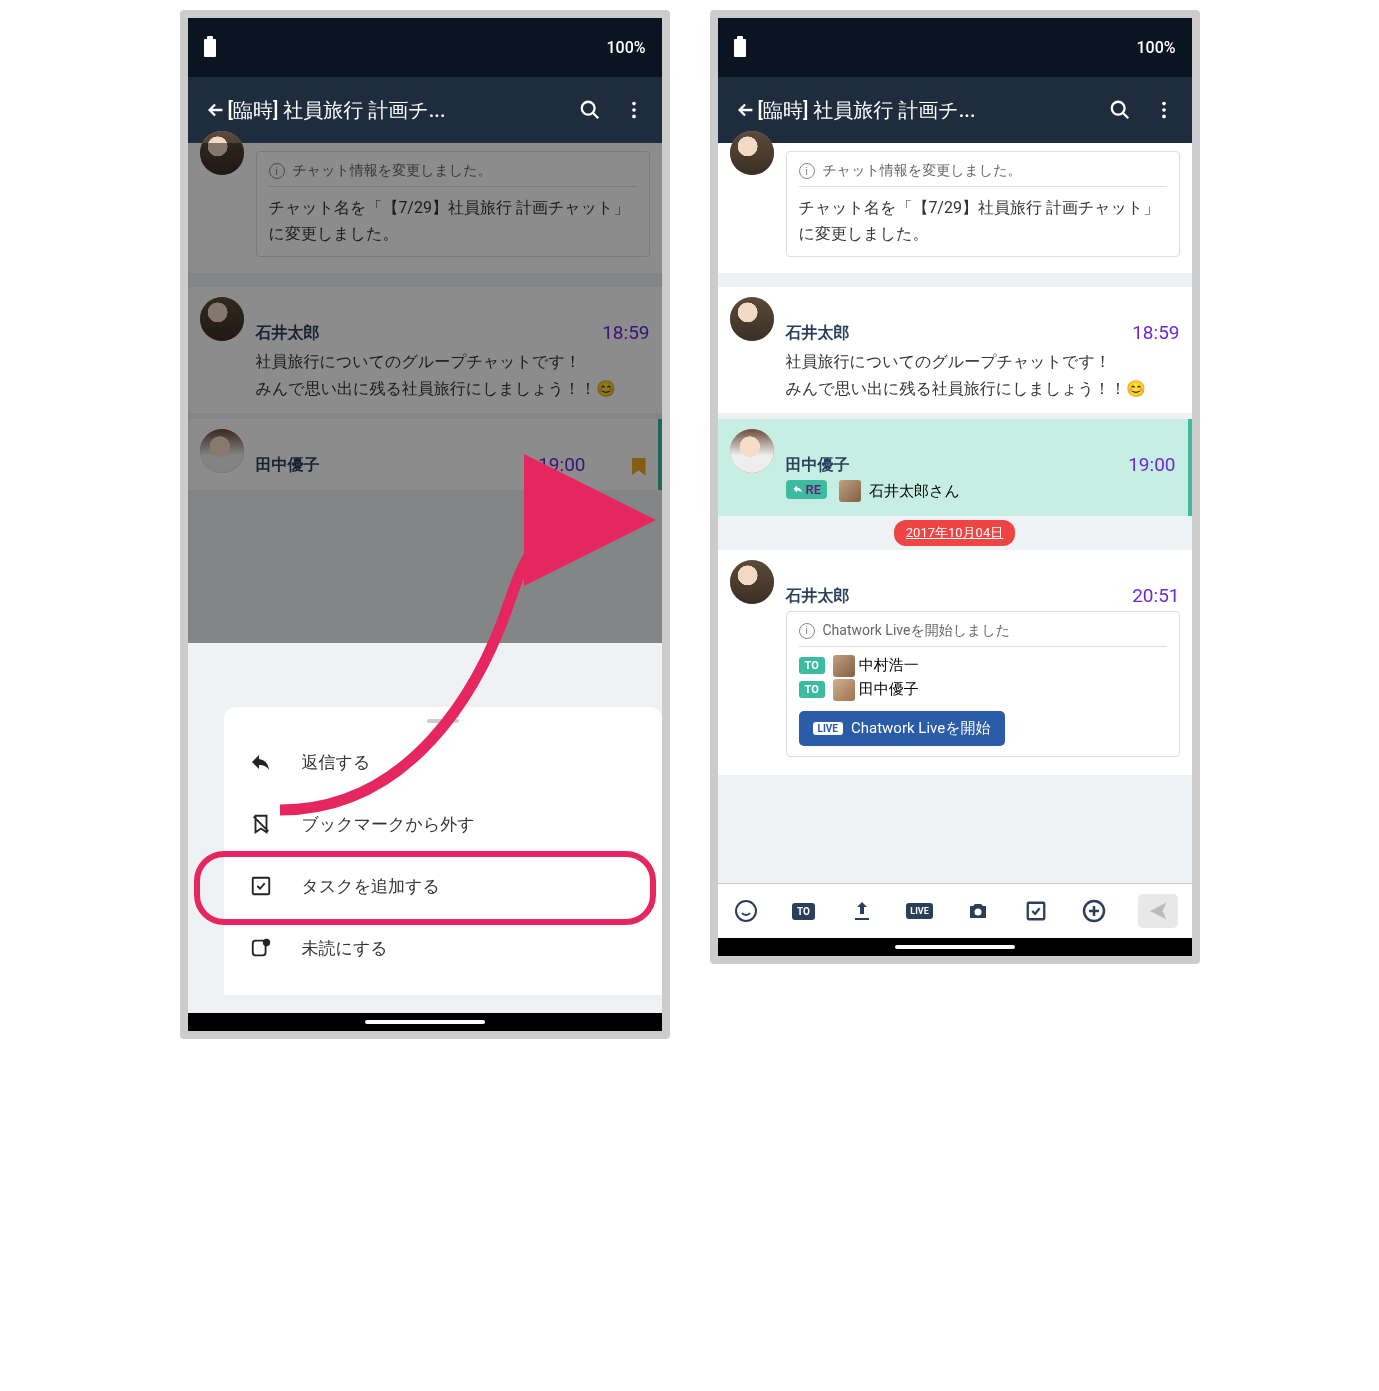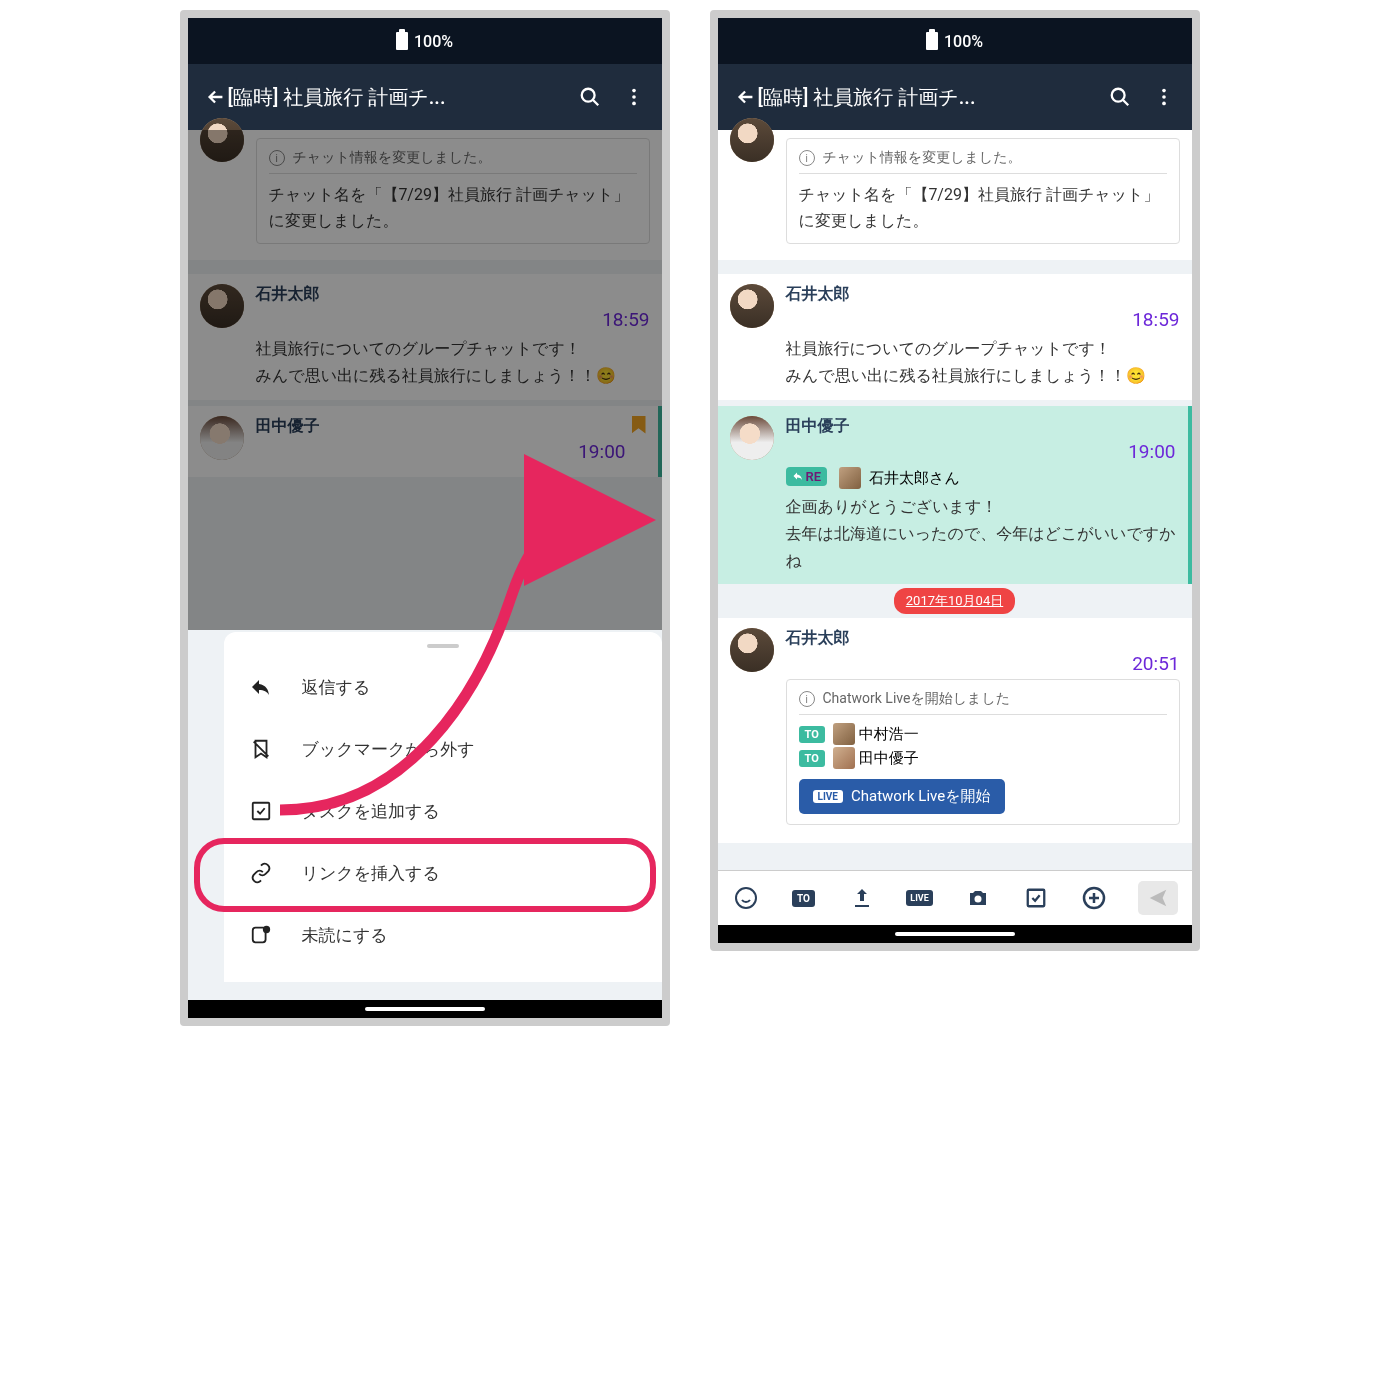--- a/index.html
+++ b/index.html
@@ -17,24 +17,24 @@
     border: 8px solid #ccc;
     border-radius: 4px;
     background: #fff;
     overflow: hidden;
     position: relative;
   }
   .phone + .phone { margin-left: 40px; }
   .statusbar {
     background: #0b1421;
     color: #fff;
-    height: 46px;
-    display: flex;
-    align-items: center;
-    justify-content: center;
+    height: 59px;
+    display: flex;
+    align-items: center;
+    justify-content: space-between;
     padding: 0 16px;
     font-size: 16px;
     font-weight: 500;
   }
   .statusbar .battery-icon {
     width: 12px; height: 18px;
     background: #fff;
     border-radius: 1px;
     margin-right: 6px;
     position: relative;
@@ -136,22 +136,23 @@
     background: #fff;
   }
   .msg.highlighted {
     background: #c7eee3;
     border-right: 4px solid #3cbba0;
   }
   .msg .avatar { margin-top: 0; }
   .msg-content { flex: 1; min-width: 0; }
   .msg-header {
     display: flex;
-    align-items: flex-start;
+    align-items: flex-end;
     margin-bottom: 4px;
+    gap: 40px;
   }
   .msg-name { font-weight: 600; color: #2a3f5a; font-size: 16px; }
   .msg-time { margin-left: auto; color: #6d28d9; font-size: 19px; margin-top: 24px; }
   .bookmark-icon {
     width: 14px; height: 18px;
     margin-left: 6px;
     background: #f5a623;
     clip-path: polygon(0 0, 100% 0, 100% 100%, 50% 70%, 0 100%);
   }
   .msg-text { font-size: 16px; color: #333; line-height: 1.7; }
@@ -403,28 +404,20 @@
           <svg width="22" height="22" viewBox="0 0 24 24" fill="none" stroke="#222" stroke-width="2">
               <rect x="3" y="3" width="18" height="18" rx="1"></rect>
               <path d="M8 12l3 3 5-6"></path>
             </svg>
         </span>
         <span>タスクを追加する</span>
       </div>
       <div class="sheet-item">
         <span class="icon">
           <svg width="22" height="22" viewBox="0 0 24 24" fill="none" stroke="#222" stroke-width="2">
-              <path d="M10 13a5 5 0 007 0l3-3a5 5 0 00-7-7l-1 1M14 11a5 5 0 00-7 0l-3 3a5 5 0 007 7l1-1"></path>
-            </svg>
-        </span>
-        <span>リンクを挿入する</span>
-      </div>
-      <div class="sheet-item">
-        <span class="icon">
-          <svg width="22" height="22" viewBox="0 0 24 24" fill="none" stroke="#222" stroke-width="2">
               <rect x="3" y="4" width="14" height="16" rx="3"></rect>
               <circle cx="18" cy="6" r="3" fill="#222"></circle>
             </svg>
         </span>
         <span>未読にする</span>
       </div>
     </div>
 
     <div class="highlight-ring" style="left:6px;right:6px;top:708px;height:74px;"></div>
   </div>
@@ -504,22 +497,20 @@
         <div style="margin-bottom:4px;">
           <span class="re-badge">
             <svg width="12" height="12" viewBox="0 0 24 24" fill="#fff">
                 <path d="M10 9V5l-7 7 7 7v-4c5 0 8 1.5 10 5-.5-5-3-10-10-11z"></path>
               </svg>
             <span>RE</span>
           </span>
           <span class="mini-avatar"></span>
           <span style="font-size:15px;">石井太郎さん</span>
         </div>
-        <div class="msg-text" style="white-space:pre-line;">企画ありがとうございます！
-去年は北海道にいったので、今年はどこがいいですかね</div>
       </div>
     </div>
 
     <span class="date-pill">2017年10月04日</span>
 
     <div class="msg">
       <div class="avatar">
           <div class="avatar-inner"></div>
         </div>
       <div class="msg-content">

